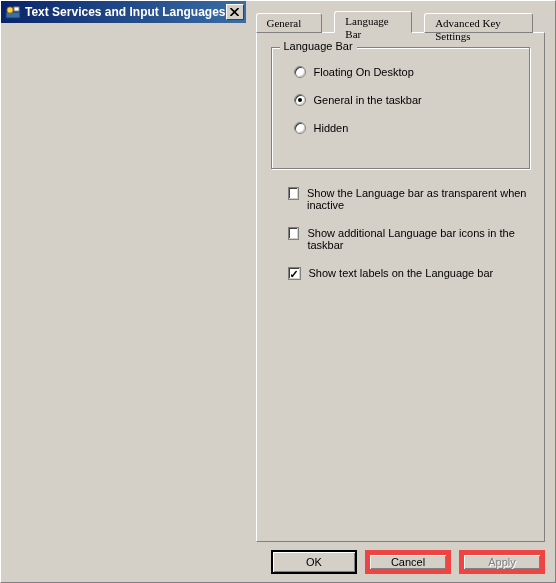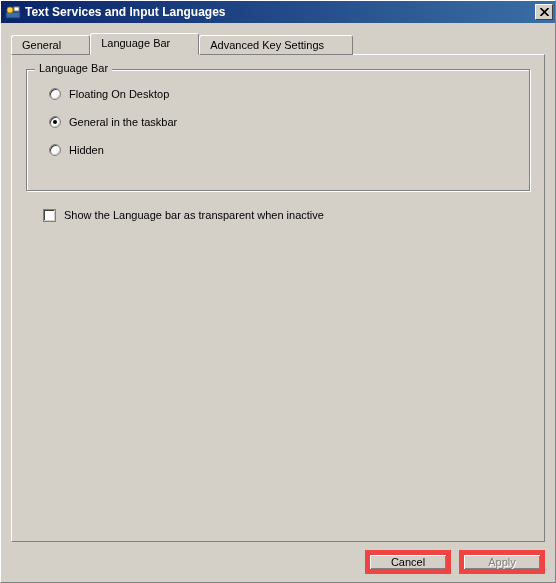--- a/index.html
+++ b/index.html
@@ -13,21 +13,21 @@
     overflow: hidden;
   }
   .window {
     width: 556px;
     height: 583px;
     background: #d4d0c8;
     border: 1px solid #808080;
     border-top-color: #fff;
     border-left-color: #fff;
     display: flex;
-    flex-direction: column;
+    flex-direction: row;
   }
   .titlebar {
     background: linear-gradient(to right, #0a246a, #3a6ea5);
     color: #fff;
     height: 22px;
     display: flex;
     align-items: center;
     padding: 0 2px 0 4px;
     font-weight: bold;
     font-size: 12px;
@@ -56,34 +56,35 @@
     display: flex;
     flex-direction: column;
   }
   .tabs-row {
     display: flex;
     position: relative;
     z-index: 2;
     margin-bottom: -1px;
   }
   .tab {
-    padding: 3px 28px 3px 10px;
+    padding: 3px 20px 3px 10px;
     background: #d4d0c8;
     border: 1px solid #808080;
     border-top-color: #fff;
     border-left-color: #fff;
     border-bottom: 1px solid #808080;
     border-top-left-radius: 3px;
     border-top-right-radius: 3px;
-    margin-right: 0px;
+    margin-right: 12px;
     cursor: pointer;
     position: relative;
     top: 2px;
     height: 20px;
     line-height: 13px;
+    font-family: Liberation Serif, serif;
   }
   .tab.active {
     border-bottom: 1px solid #d4d0c8;
     top: 0;
     height: 22px;
     z-index: 3;
     background: #d4d0c8;
   }
   .tab-panel {
     border: 1px solid #fff;
@@ -205,20 +206,29 @@
         <div class="radio-row">
           <span class="radio"></span>
           <span>Hidden</span>
         </div>
       </div>
 
       <div class="check-row">
         <span class="checkbox"></span>
         <span>Show the Language bar as transparent when inactive</span>
       </div>
+      <div class="check-row">
+        <span class="checkbox"></span>
+        <span>Show additional Language bar icons in the taskbar</span>
+      </div>
+      <div class="check-row">
+        <span class="checkbox checked"></span>
+        <span>Show text labels on the Language bar</span>
+      </div>
     </div>
 
     <div class="buttons">
+      <button class="btn default">OK</button>
       <button class="btn">Cancel</button>
       <button class="btn disabled">Apply</button>
     </div>
   </div>
 </div>
 
 </body></html>

